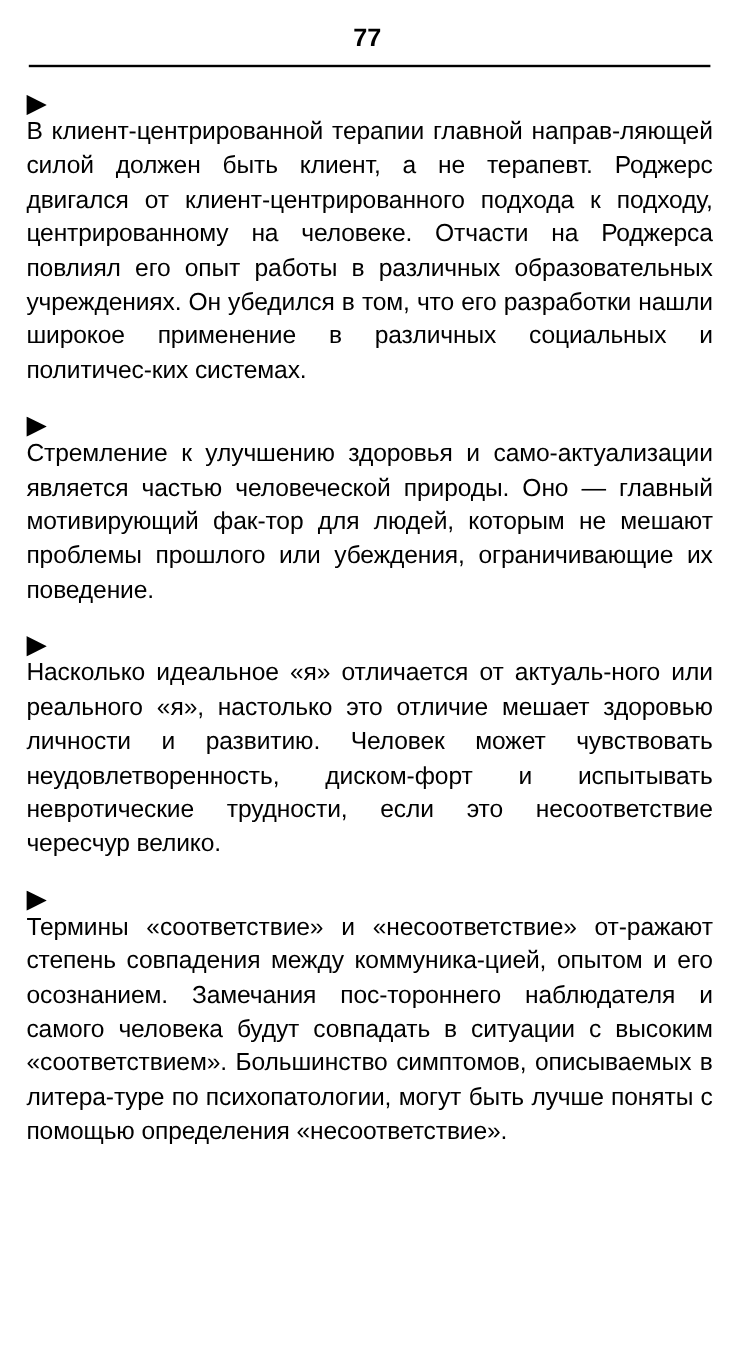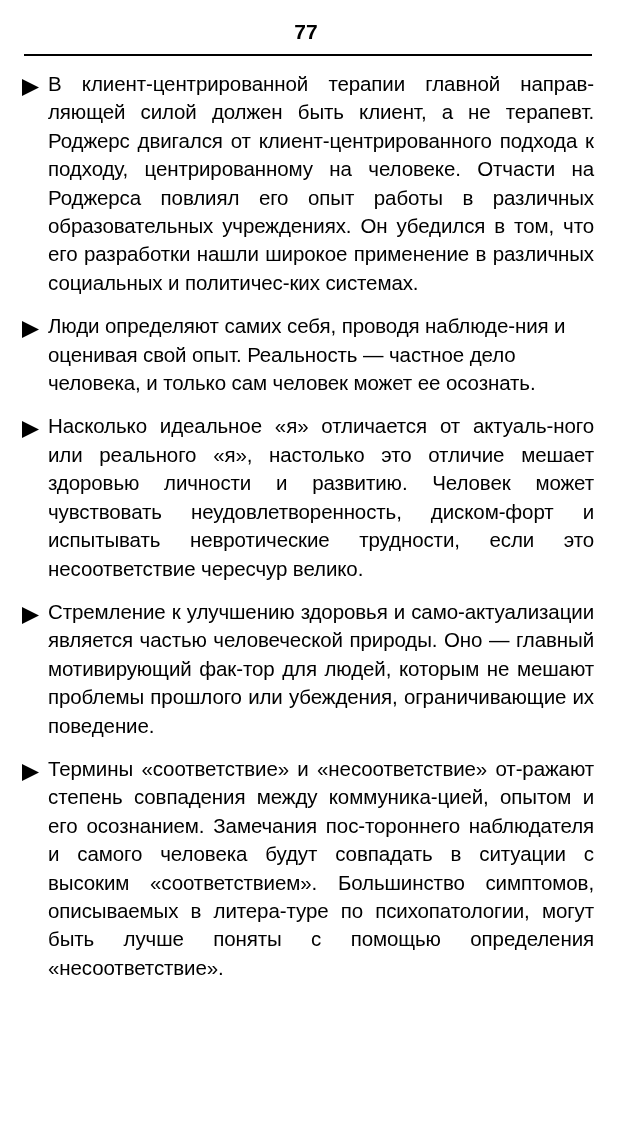--- a/index.html
+++ b/index.html
@@ -48,20 +48,21 @@
     border-top: 2px solid #000;
     margin: 0 2px 14px 2px;
   }
   .bullets {
     display: block;
   }
   .bullet-item {
     display: flex;
     align-items: flex-start;
     margin-bottom: 15px;
+    flex-direction: column;
   }
   .bullet-marker {
     flex: 0 0 auto;
     width: 26px;
     padding-top: 9px;
     font-size: 0;
     line-height: 0;
   }
   .bullet-marker svg {
     display: block;
@@ -95,51 +96,43 @@
 
     <div class="bullet-item">
       <span class="bullet-marker">
         <svg width="17" height="17" viewBox="0 0 17 17">
             <polygon points="0,0 17,8.5 0,17" fill="#000"></polygon>
           </svg>
       </span>
       <div class="bullet-text">В клиент-центрированной терапии главной направ-ляющей силой должен быть клиент, а не терапевт. Роджерс двигался от клиент-центрированного подхода к подходу, центрированному на человеке. Отчасти на Роджерса повлиял его опыт работы в различных образовательных учреждениях. Он убедился в том, что его разработки нашли широкое применение в различных социальных и политичес-ких системах.</div>
     </div>
 
+
+
     <div class="bullet-item">
       <span class="bullet-marker">
         <svg width="17" height="17" viewBox="0 0 17 17">
             <polygon points="0,0 17,8.5 0,17" fill="#000"></polygon>
           </svg>
       </span>
-      <div class="bullet-text last-line-left">Люди определяют самих себя, проводя наблюде-ния и оценивая свой опыт. Реальность — частное дело человека, и только сам человек может ее осознать.</div>
+      <div class="bullet-text">Стремление к улучшению здоровья и само-актуализации является частью человеческой природы. Оно — главный мотивирующий фак-тор для людей, которым не мешают проблемы прошлого или убеждения, ограничивающие их поведение.</div>
     </div>
-
 
     <div class="bullet-item">
       <span class="bullet-marker">
         <svg width="17" height="17" viewBox="0 0 17 17">
             <polygon points="0,0 17,8.5 0,17" fill="#000"></polygon>
           </svg>
       </span>
       <div class="bullet-text">Насколько идеальное «я» отличается от актуаль-ного или реального «я», настолько это отличие мешает здоровью личности и развитию. Человек может чувствовать неудовлетворенность, диском-форт и испытывать невротические трудности, если это несоответствие чересчур велико.</div>
     </div>
 
     <div class="bullet-item">
       <span class="bullet-marker">
         <svg width="17" height="17" viewBox="0 0 17 17">
             <polygon points="0,0 17,8.5 0,17" fill="#000"></polygon>
           </svg>
       </span>
-      <div class="bullet-text">Стремление к улучшению здоровья и само-актуализации является частью человеческой природы. Оно — главный мотивирующий фак-тор для людей, которым не мешают проблемы прошлого или убеждения, ограничивающие их поведение.</div>
-    </div>
-
-    <div class="bullet-item">
-      <span class="bullet-marker">
-        <svg width="17" height="17" viewBox="0 0 17 17">
-            <polygon points="0,0 17,8.5 0,17" fill="#000"></polygon>
-          </svg>
-      </span>
       <div class="bullet-text">Термины «соответствие» и «несоответствие» от-ражают степень совпадения между коммуника-цией, опытом и его осознанием. Замечания пос-тороннего наблюдателя и самого человека будут совпадать в ситуации с высоким «соответствием». Большинство симптомов, описываемых в литера-туре по психопатологии, могут быть лучше поняты с помощью определения «несоответствие».</div>
     </div>
 
   </div>
 </div>
 
 </body></html>

